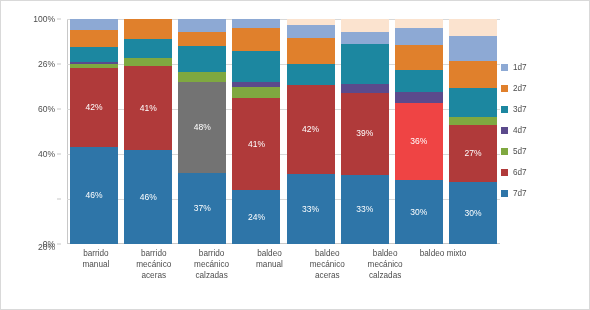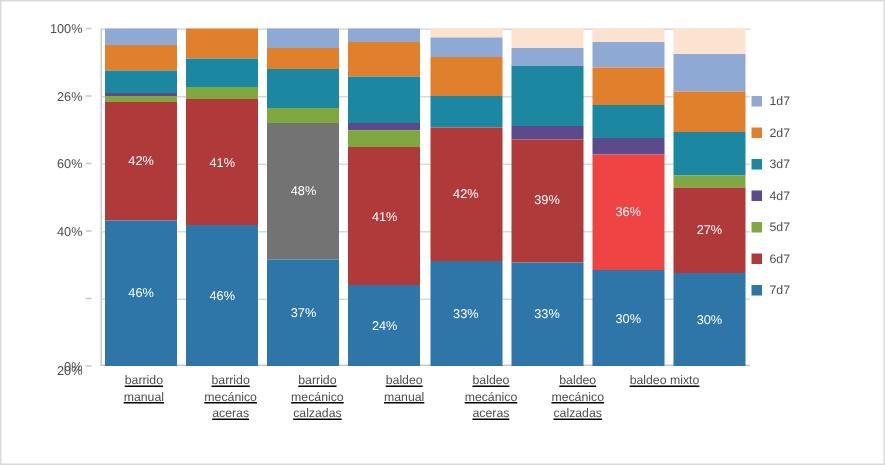--- a/index.html
+++ b/index.html
@@ -87,21 +87,20 @@
     pointer-events:none;
   }
 
   
   .x-labels{
     position:absolute;
     left:66px; top:247px;
     width:405px;
     display:flex;
     justify-content:space-around;
-    text-decoration:underline;
   }
   .x-label{
     width:11.5%;
     text-align:center;
     font-size:8.2px;
     color:#4d4d4d;
     line-height:1.35;
   }
 
   

